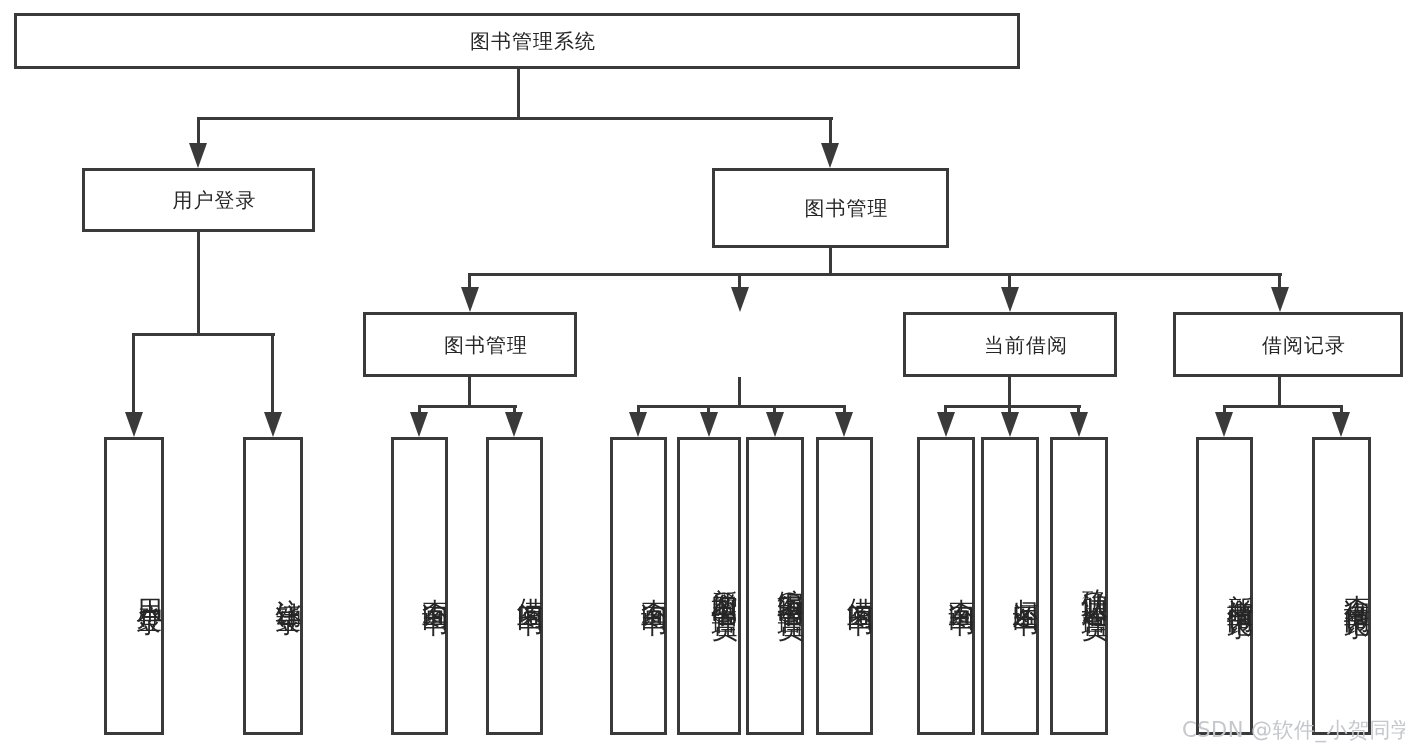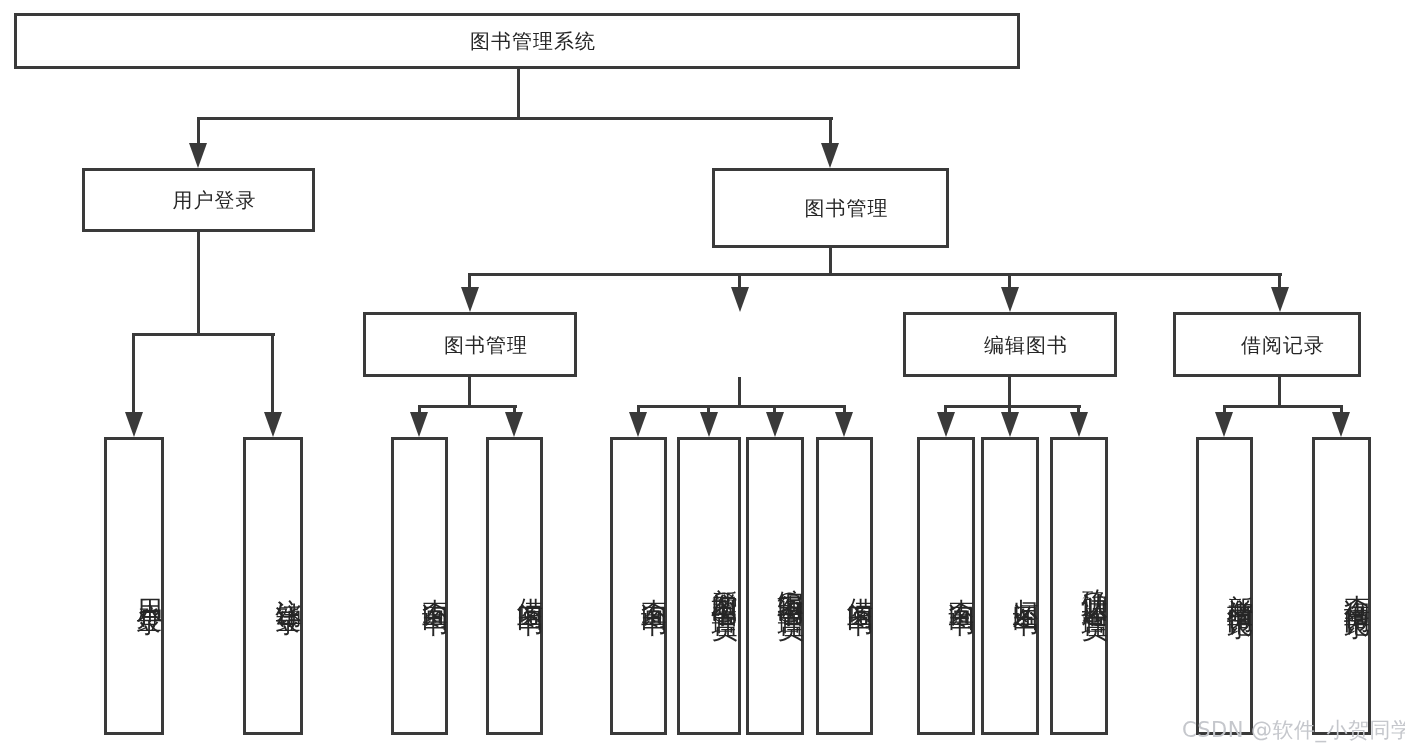--- a/index.html
+++ b/index.html
@@ -104,23 +104,23 @@
     <span class="hlabel">用户登录</span>
   </div>
   <div class="box" style="left:712px;top:168px;width:237px;height:80px">
     <span class="hlabel">图书管理</span>
   </div>
 
   <div class="box" style="left:363px;top:312px;width:214px;height:65px">
     <span class="hlabel">图书管理</span>
   </div>
   <div class="box" style="left:903px;top:312px;width:214px;height:65px">
-    <span class="hlabel">编辑图书</span>
+    <span class="hlabel">当前借阅</span>
   </div>
-  <div class="box" style="left:1173px;top:312px;width:188px;height:65px">
+  <div class="box" style="left:1173px;top:312px;width:230px;height:65px">
     <span class="hlabel">借阅记录</span>
   </div>
 
   <div class="box leaf" style="left:104px;width:60px">
     <span class="vlabel">用户登录</span>
   </div>
   <div class="box leaf" style="left:243px;width:60px">
     <span class="vlabel">注销登录</span>
   </div>
 

